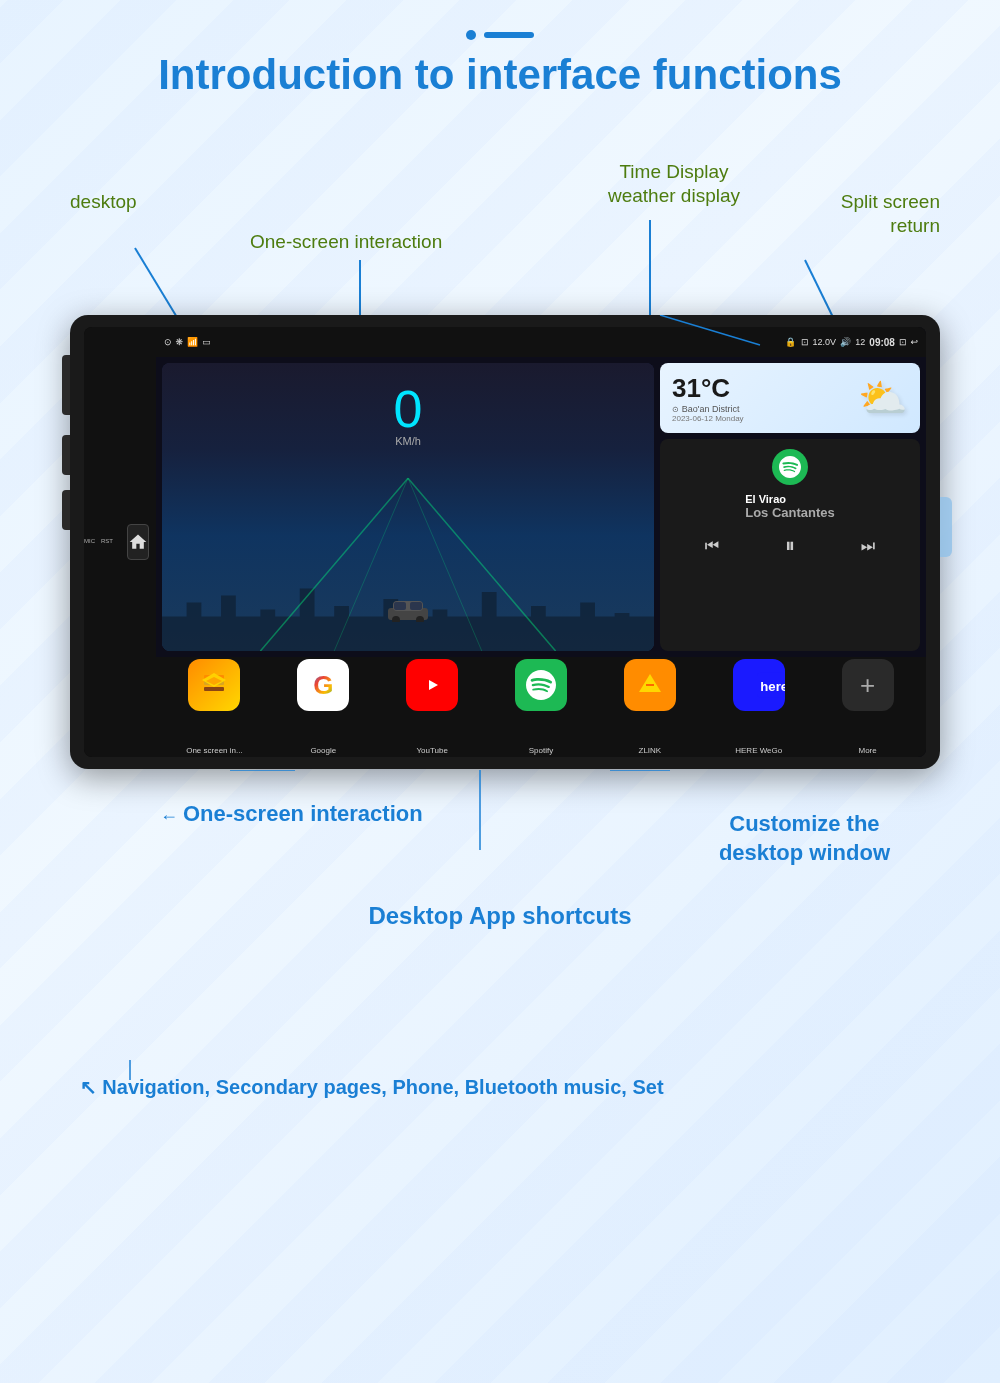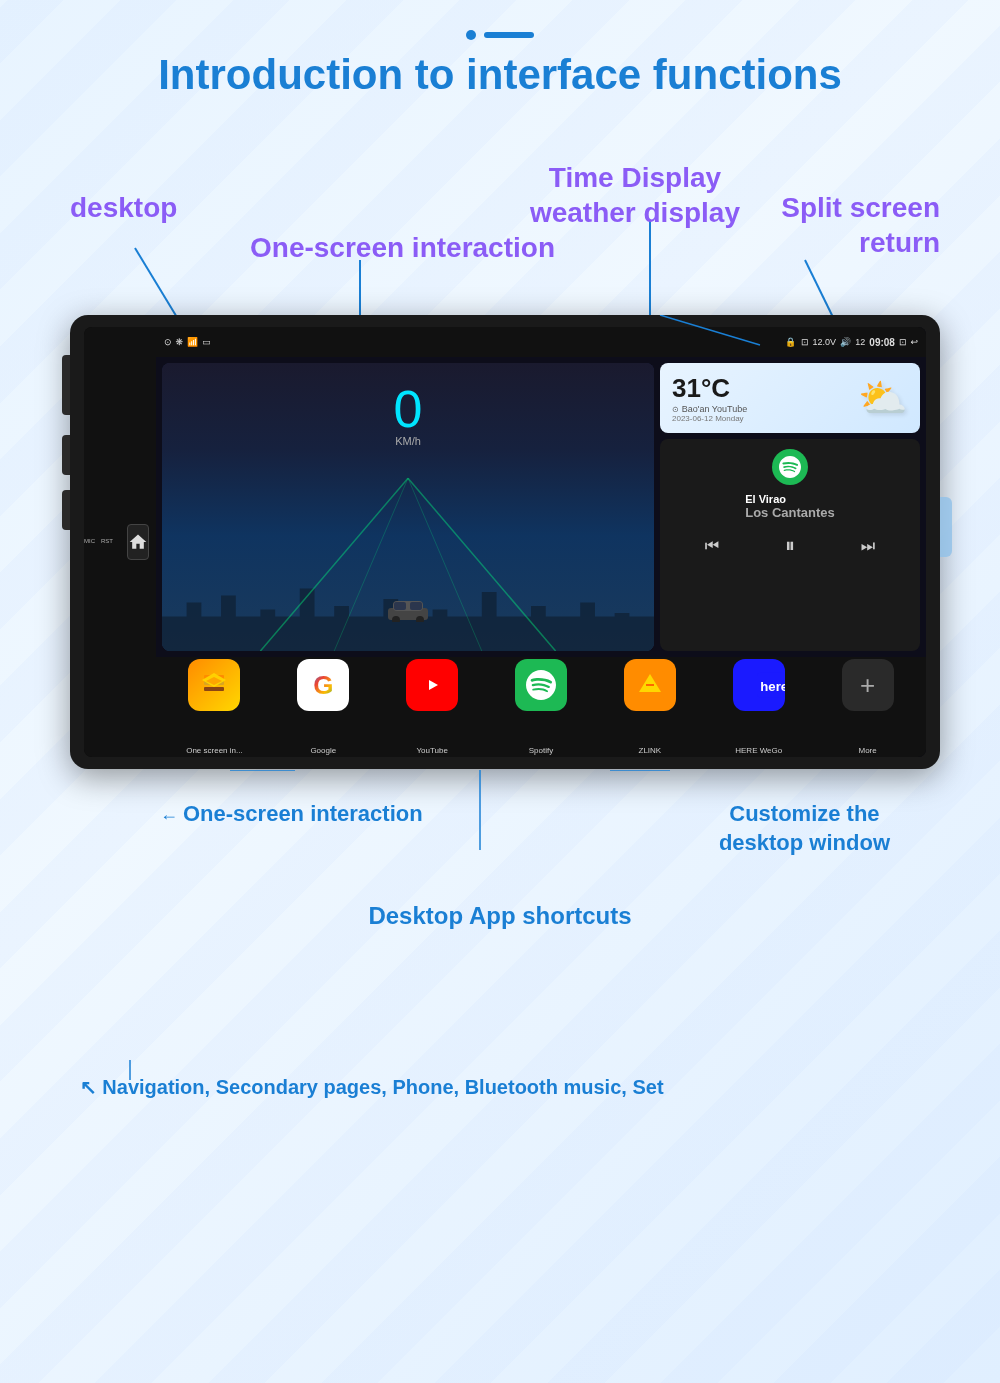--- a/index.html
+++ b/index.html
@@ -58,23 +58,23 @@
       font-weight: 900;
       color: #1a7fd4;
       text-align: center;
       margin-bottom: 30px;
       line-height: 1.2;
     }
 
     
     .annotation {
       position: absolute;
-      color: #8b5cf6;
-      font-size: 28px;
-      font-weight: 700;
+      color: #4d7c0f;
+      font-size: 19px;
+      font-weight: 400;
       line-height: 1.25;
       text-align: center;
       pointer-events: none;
     }
 
     
     .car-unit {
       width: 870px;
       background: #1a1a1a;
       border-radius: 18px;
@@ -534,21 +534,21 @@
                     </div>
                   </div>
 
                   <div class="right-panel">
 
                     <div class="weather-widget">
                       <div>
                         <div class="weather-temp">31°C</div>
                         <div class="weather-city">
                           <span style="font-size:8px;">⊙</span>
-                          <span>Bao'an YouTube</span>
+                          <span>Bao'an District</span>
                         </div>
                         <div class="weather-date">2023-06-12 Monday</div>
                       </div>
                       <div style="font-size:40px; text-shadow: 2px 2px 4px rgba(0,0,0,0.1);">⛅</div>
                     </div>
 
                     <div class="music-widget">
                       <div class="music-track">
                         <div class="spotify-logo">
                           <svg viewBox="0 0 24 24" width="22" height="22" fill="white">
@@ -671,21 +671,21 @@
       </svg>
 
       <div style="position:absolute; left: 130px; top: 30px; text-align:center;">
         <span class="ann-text" style="font-size:22px; display:flex; align-items:center; gap:5px;">
           <span style="font-size:18px; color:#1a7fd4;">←</span>
           <span>One-screen
 interaction</span>
         </span>
       </div>
 
-      <div style="position:absolute; right: 80px; top: 30px; text-align:center;">
+      <div style="position:absolute; right: 80px; top: 40px; text-align:center;">
         <div class="ann-text" style="white-space: pre-line;">Customize the
 desktop window</div>
       </div>
 
       <div style="position:absolute; left: 50%; transform: translateX(-50%); top: 130px; text-align:center;">
         <div class="ann-text" style="font-size:24px;">Desktop App shortcuts</div>
       </div>
 
       <div style="position:absolute; left: 50px; bottom: 30px; text-align:left;">
         <div class="ann-text" style="font-size:20px;">↖ Navigation, Secondary pages, Phone, Bluetooth music, Set</div>

